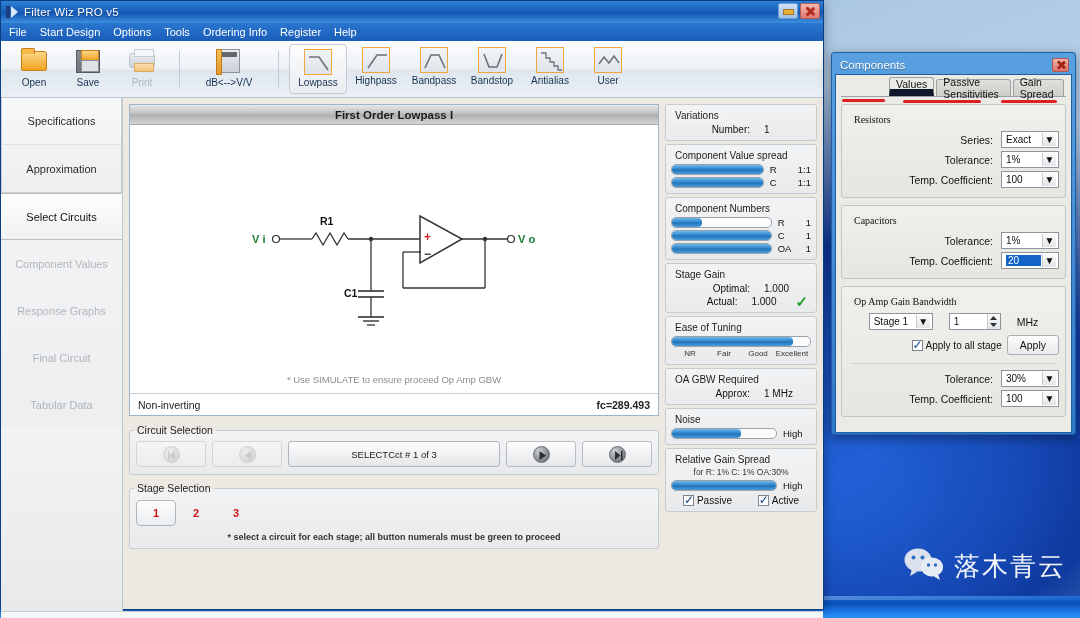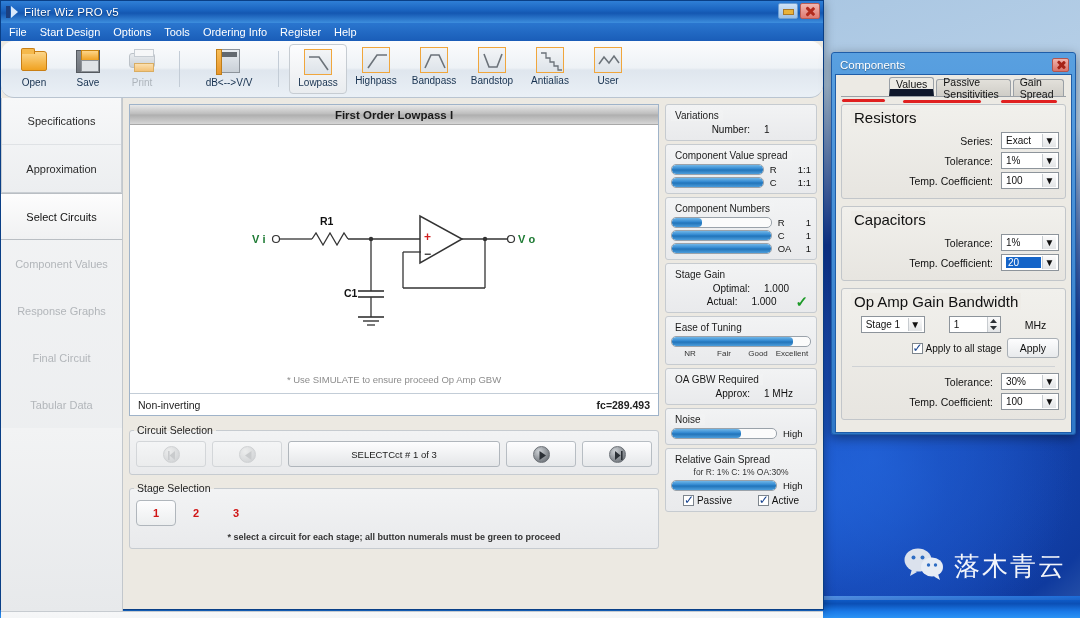--- a/index.html
+++ b/index.html
@@ -45,21 +45,21 @@
   .wb-min:after{content:"";position:absolute;left:4px;bottom:3px;width:9px;height:4px;background:#e8b23a;border:1px solid #a8782a;}
   .wb-close{background:linear-gradient(180deg,#f2b7b0,#dd7a72);border-color:#b85b54;}
   .wb-close:before,.wb-close:after{content:"";position:absolute;left:8px;top:2px;width:2.5px;height:11px;background:#b22b1d;border-radius:1px;}
   .wb-close:before{transform:rotate(45deg);} .wb-close:after{transform:rotate(-45deg);}
 
   .menubar { height:18px; background:linear-gradient(180deg,#2a76cf,#1a5db8);
              display:flex; align-items:center; padding-left:8px; gap:13px; }
   .menubar span { color:#fff; font-size:11px; }
 
   .toolbar { height:57px; background:linear-gradient(180deg,#fbfcfd 0%, #eef2f6 48%, #dfe6ee 52%, #eaf0f6 100%);
-             border-bottom:1px solid #b9c4d0; display:flex; align-items:center; padding:0 6px;border-radius:13px; }
+             border-bottom:1px solid #b9c4d0; display:flex; align-items:center; padding:0 6px; }
   .tb-item { width:54px; height:52px; display:flex; flex-direction:column; align-items:center; justify-content:flex-start;
              padding-top:4px; position:relative; }
   .tb-lbl { font-size:10px; color:#16314f; margin-top:2px; }
   .tb-lbl.dim { color:#adb4bb; }
   .tb-sep { width:1px; height:36px; background:#c3ccd6; margin:0 10px; }
   .tb-icon { width:30px; height:28px; position:relative; }
 
   .folder { position:absolute; left:2px; top:4px; width:26px; height:20px;
     background:linear-gradient(180deg,#fcd68a,#f0a221); border:1px solid #c97f15; border-radius:2px 3px 2px 2px;}
   .folder:before{content:"";position:absolute;left:-1px;top:-4px;width:12px;height:5px;background:#f5b94c;border:1px solid #c97f15;border-bottom:none;border-radius:2px 2px 0 0;}
@@ -168,22 +168,22 @@
   .dlg-close:before{transform:rotate(45deg);} .dlg-close:after{transform:rotate(-45deg);}
   .dlg-body { background:#eceae4; border:1px solid #1f5da8; height:359px; padding:3px 5px 5px; }
   .tabs { display:flex; align-items:flex-end; height:19px; border-bottom:1px solid #9aa0a6; }
   .tab { height:17px; padding:0 6px; font-size:10.5px; color:#111; display:flex; align-items:center;
          border:1px solid #9aa0a6; border-bottom:none; border-radius:3px 3px 0 0;
          background:linear-gradient(180deg,#e2e0da,#cfcdc7); margin-right:2px; }
   .tab.active { height:19px; background:#eceae4; border-bottom:7px solid #0f172a;margin-left:48px; }
   .underline { position:absolute; height:2.5px; background:#e02020; border-radius:2px; }
   .dgrp { border:1px solid #c2c6ca; border-radius:3px; margin-top:7px; padding:4px 6px 6px;
           background:linear-gradient(180deg,#f1f0ec,#e7e5e0); }
-  .dgrp > .lg { font-size:15px; color:#111; margin:-10px 0 3px 3px; padding:0 3px; display:inline-block;
-                background:#eeece7; }
+  .dgrp > .lg { font-size:10px; color:#111; margin:-10px 0 3px 3px; padding:0 3px; display:inline-block;
+                background:#eeece7;font-family:Liberation Serif, serif; }
   .drow { display:flex; align-items:center; margin:3px 0; font-size:10.5px; color:#111; }
   .drow .lab { flex:1; text-align:right; padding-right:8px; }
   .combo { width:58px; height:17px; border:1px solid #8d949b; background:#fff; display:flex;
            align-items:center; justify-content:space-between; padding:0 2px 0 4px; font-size:10px; color:#111; }
   .combo .arw { width:14px; height:13px; display:flex; align-items:center; justify-content:center;
                 background:linear-gradient(180deg,#fbfbfb,#e3e5e7); border-left:1px solid #c8ccd0; }
   .combo.sel .val { background:#1464c8; color:#fff; padding:0 22px 0 2px; }
   .spin { width:58px; height:17px; border:1px solid #8d949b; background:#fff; display:flex;
           align-items:center; justify-content:space-between; padding-left:4px; font-size:10px; }
   .spin .sp { width:13px; height:15px; display:flex; flex-direction:column; align-items:center;
@@ -636,21 +636,21 @@
         <span class="lab">Temp. Coefficient:</span>
         <span class="combo sel">
           <span class="val">20</span>
           <span class="arw">▼</span>
         </span>
       </div>
     </div>
 
     <div class="dgrp">
       <span class="lg">Op Amp Gain Bandwidth</span>
-      <div class="drow" style="justify-content:center;gap:24px">
+      <div class="drow" style="justify-content:center;gap:16px">
         <span class="combo" style="width:64px">
           <span class="val">Stage 1</span>
           <span class="arw">▼</span>
         </span>
         <span class="spin" style="width:52px">
           <span>1</span>
           <span class="sp">
             <svg width="9" height="13" viewBox="0 0 9 13">
                 <polygon points="4.5,1 8,5 1,5" fill="#2b3036"></polygon>
                 <polygon points="4.5,12 8,8 1,8" fill="#2b3036"></polygon>

